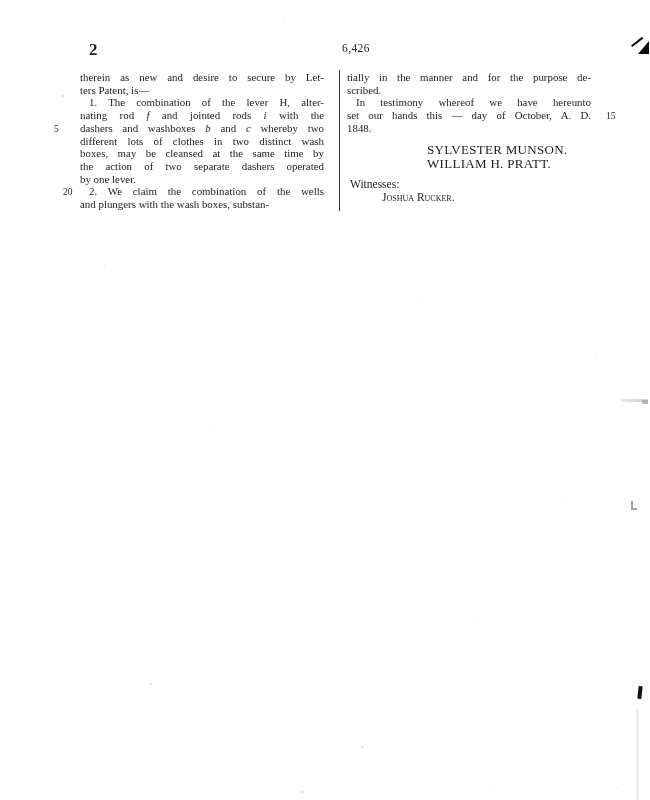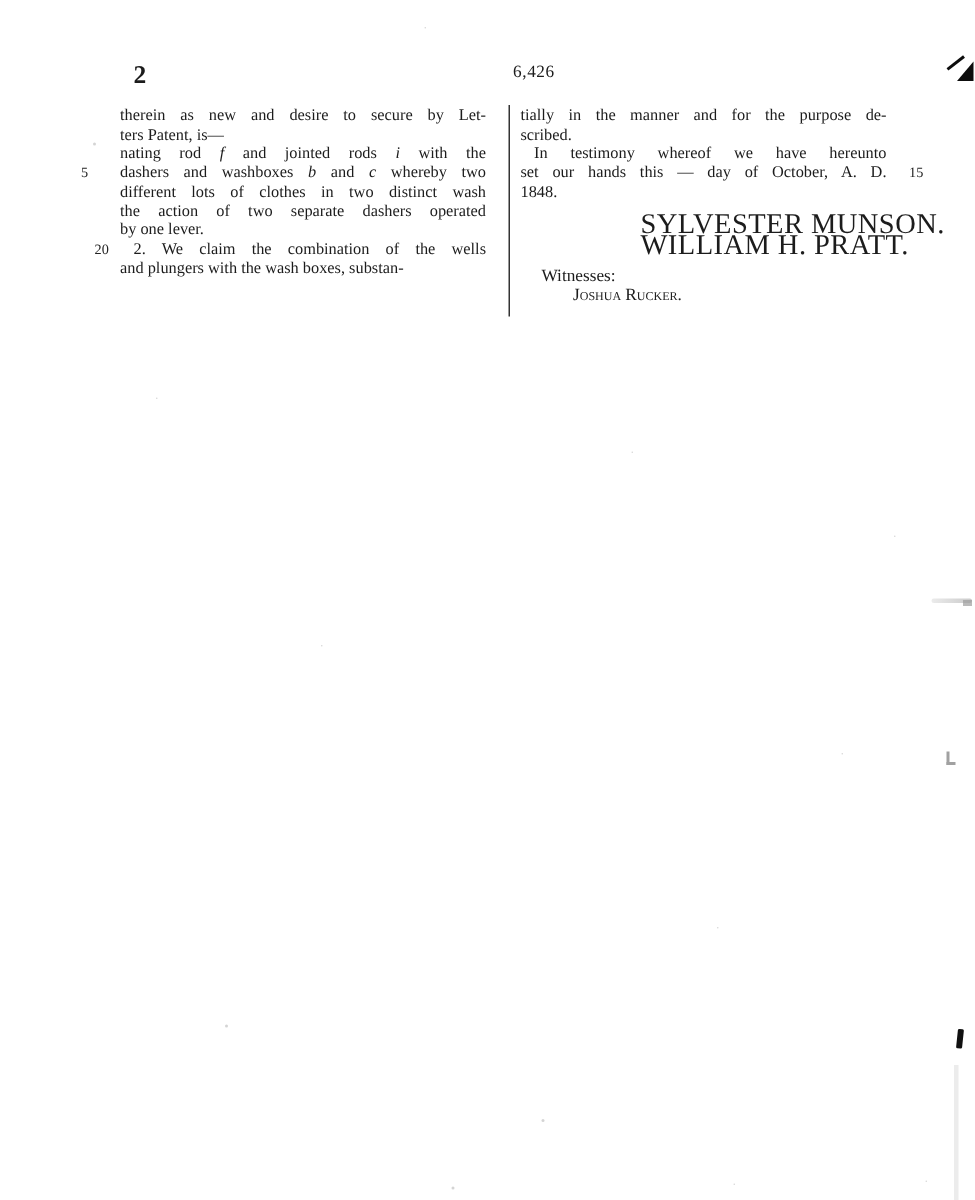--- a/index.html
+++ b/index.html
@@ -22,23 +22,23 @@
   .tline.just{text-align:justify;text-align-last:justify;}
   .tline.ind{text-indent:9px;}
   .mnum{position:absolute;top:1px;font-size:9.5px;color:#222;}
   .mnum.l{left:-26px;width:20px;text-align:right;}
   .mnum.r{left:259px;width:20px;text-align:left;}
   .tline i{font-style:italic;}
 
   .divider{position:absolute;left:339px;top:70px;width:1px;height:141px;background:#333;}
 
   
-  .sig-block{margin-top:8px;margin-left:80px;font-size:19px;line-height:14px;letter-spacing:.3px;white-space:nowrap;}
+  .sig-block{margin-top:8px;margin-left:80px;font-size:13px;line-height:14px;letter-spacing:.3px;white-space:nowrap;}
   .witnesses{margin-top:7px;font-size:11.5px;line-height:13px;}
-  .wit-label{margin-left:14px;}
+  .wit-label{margin-left:3px;}
   .wit-name{margin-left:35px;font-variant:small-caps;}
 
   
   .artifact-top-right{position:absolute;left:636px;top:36px;width:14px;height:18px;}
   .artifact-top-right .tri{position:absolute;left:2px;top:5px;width:0;height:0;
     border-left:11px solid transparent;border-bottom:13px solid #0d0d0d;}
   .artifact-top-right .tail{position:absolute;left:-6px;top:5px;width:14px;height:1.5px;
     background:#0d0d0d;transform:rotate(-38deg);}
   .artifact-bottom-right{position:absolute;left:638px;top:686px;width:4px;height:13px;
     background:#101010;transform:rotate(6deg);border-radius:1px;}
@@ -57,23 +57,25 @@
 <div class="page">
 
   <span class="pagenum">2</span>
   <span class="patnum">6,426</span>
 
   <div class="divider"></div>
 
   <div class="col col-left" id="left-col">
       <div class="tline just"><span>therein as new and desire to secure by Let-</span></div>
       <div class="tline"><span>ters Patent, is—</span></div>
+      <div class="tline just ind"><span>1. The combination of the lever H, alter-</span></div>
       <div class="tline just"><span>nating rod </span><i>f</i><span> and jointed rods </span><i>i</i><span> with the</span></div>
       <div class="tline just"><span>dashers and washboxes </span><i>b</i><span> and </span><i>c</i><span> whereby two</span><span class="mnum l">5</span></div>
       <div class="tline just"><span>different lots of clothes in two distinct wash</span></div>
+      <div class="tline just"><span>boxes, may be cleansed at the same time by</span></div>
       <div class="tline just"><span>the action of two separate dashers operated</span></div>
       <div class="tline"><span>by one lever.</span></div>
       <div class="tline just ind"><span>2. We claim the combination of the wells</span><span class="mnum l">20</span></div>
       <div class="tline"><span>and plungers with the wash boxes, substan-</span></div>
     </div>
 
   <div class="col col-right">
     <div id="right-lines">
         <div class="tline just"><span>tially in the manner and for the purpose de-</span></div>
         <div class="tline"><span>scribed.</span></div>

